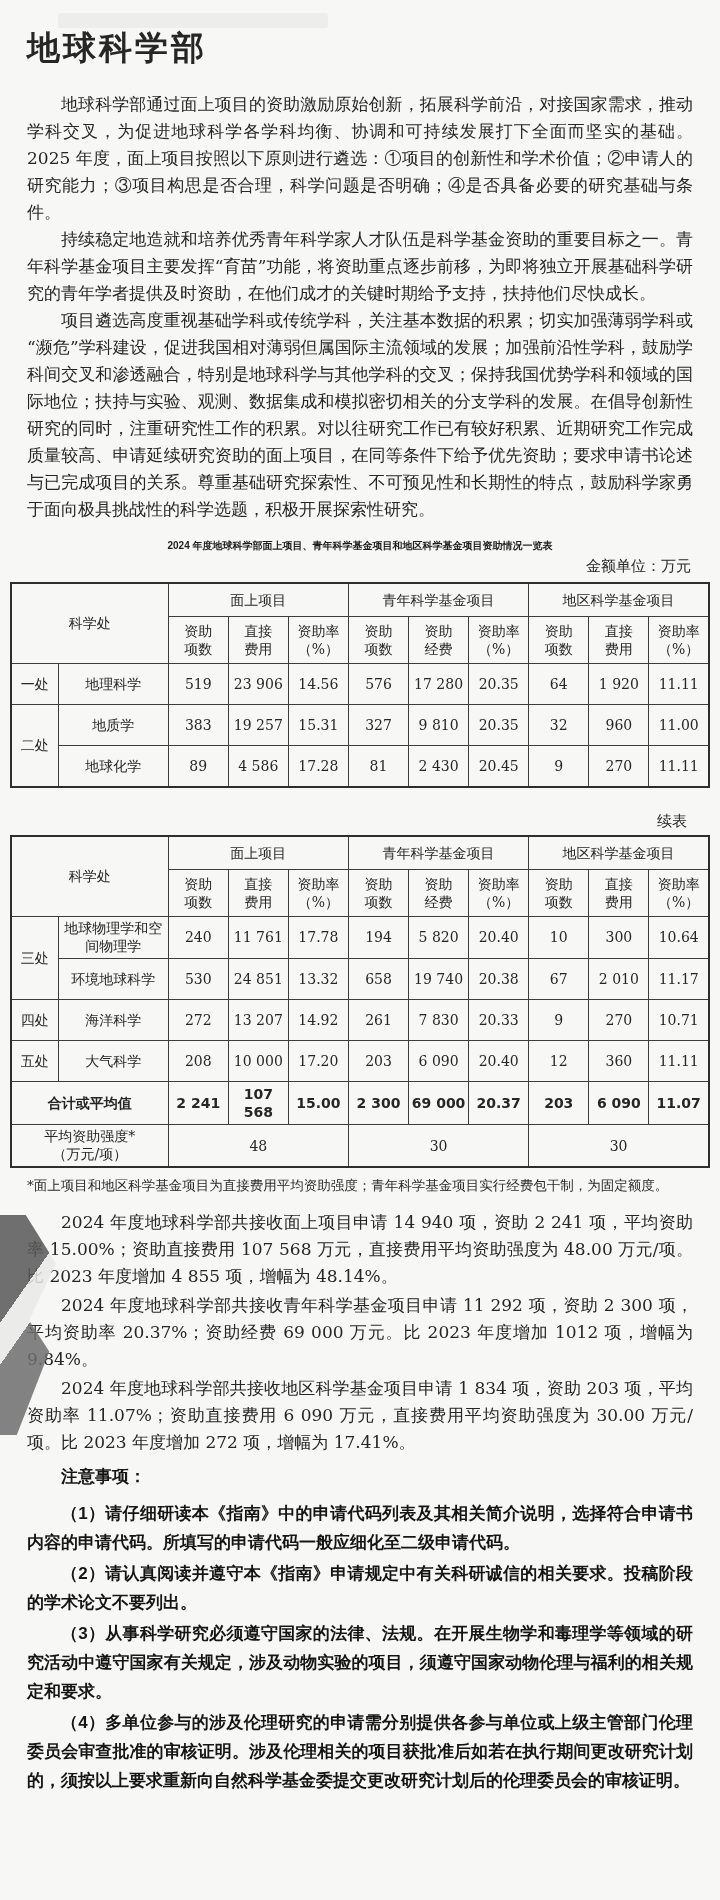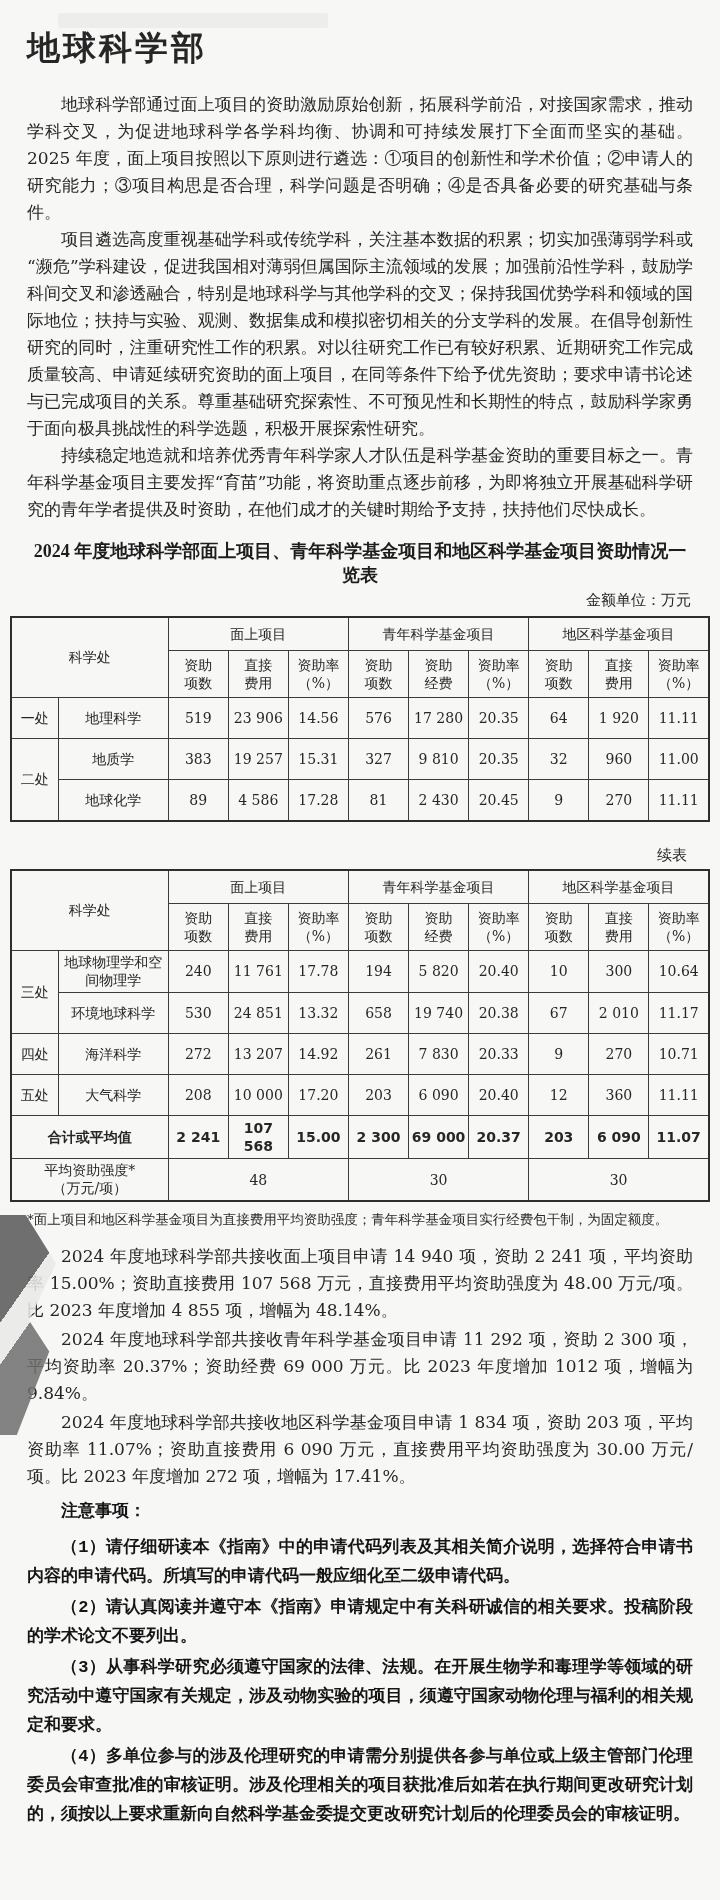--- a/index.html
+++ b/index.html
@@ -27,22 +27,22 @@
   }
   h1.doc-title {
     font-size:33px; font-weight:700; text-align:left;
     letter-spacing:3px; margin:2px 0 20px;
   }
   p.body-par {
     font-size:17px; line-height:27px; margin:0;
     text-align:justify; text-indent:2em;
   }
   .table-caption {
-    font-family:Liberation Serif, serif;
-    font-weight:700; font-size:18px; text-align:center;
+    font-family:Liberation Sans, sans-serif;
+    font-weight:700; font-size:10px; text-align:center;
     margin:16px 0 2px; color:#1d1d1d;
   }
   .unit-note { font-size:15px; text-align:right; margin:4px 2px 6px; }
   .continued { font-size:15px; text-align:right; margin:24px 6px 4px; }
   .tablewrap { margin:0 -17px; }
   table.fund {
     width:100%; border-collapse:collapse; table-layout:fixed;
     border:2px solid #2e2e2e;
   }
   table.fund th, table.fund td {
@@ -62,37 +62,37 @@
   col.c-num { width:60px; }
   .footnote { font-size:13.5px; margin:9px 0 14px; color:#2a2a2a; }
   .stats p.body-par { margin-top:2px; }
   .stats { margin-top:12px; }
   .note-head {
     font-family:"DejaVu Sans","Liberation Sans",sans-serif;
     font-weight:700; font-size:17px; line-height:29px;
     text-indent:2em; margin:6px 0 8px; color:#151515;
   }
   p.note-item {
-    font-family:Liberation Mono, monospace;
+    font-family:Liberation Sans, sans-serif;
     font-weight:700; font-size:17px; line-height:29px;
     text-align:justify; text-indent:2em; margin:2px 0 0; color:#151515;
   }
 </style>
 </head>
 <body>
 
 <div class="page">
   <div class="top-smudge"></div>
   <div class="side-smudge"></div>
 
   <h1 class="doc-title">地球科学部</h1>
 
   <p class="body-par">地球科学部通过面上项目的资助激励原始创新，拓展科学前沿，对接国家需求，推动学科交叉，为促进地球科学各学科均衡、协调和可持续发展打下全面而坚实的基础。2025 年度，面上项目按照以下原则进行遴选：①项目的创新性和学术价值；②申请人的研究能力；③项目构思是否合理，科学问题是否明确；④是否具备必要的研究基础与条件。</p>
+  <p class="body-par">持续稳定地造就和培养优秀青年科学家人才队伍是科学基金资助的重要目标之一。青年科学基金项目主要发挥“育苗”功能，将资助重点逐步前移，为即将独立开展基础科学研究的青年学者提供及时资助，在他们成才的关键时期给予支持，扶持他们尽快成长。</p>
   <p class="body-par">项目遴选高度重视基础学科或传统学科，关注基本数据的积累；切实加强薄弱学科或“濒危”学科建设，促进我国相对薄弱但属国际主流领域的发展；加强前沿性学科，鼓励学科间交叉和渗透融合，特别是地球科学与其他学科的交叉；保持我国优势学科和领域的国际地位；扶持与实验、观测、数据集成和模拟密切相关的分支学科的发展。在倡导创新性研究的同时，注重研究性工作的积累。对以往研究工作已有较好积累、近期研究工作完成质量较高、申请延续研究资助的面上项目，在同等条件下给予优先资助；要求申请书论述与已完成项目的关系。尊重基础研究探索性、不可预见性和长期性的特点，鼓励科学家勇于面向极具挑战性的科学选题，积极开展探索性研究。</p>
-  <p class="body-par">持续稳定地造就和培养优秀青年科学家人才队伍是科学基金资助的重要目标之一。青年科学基金项目主要发挥“育苗”功能，将资助重点逐步前移，为即将独立开展基础科学研究的青年学者提供及时资助，在他们成才的关键时期给予支持，扶持他们尽快成长。</p>
 
   <div class="table-caption">2024 年度地球科学部面上项目、青年科学基金项目和地区科学基金项目资助情况一览表</div>
   <div class="unit-note">金额单位：万元</div>
 
   <div class="tablewrap">
     <table class="fund">
       <colgroup>
         <col class="c-div">
           <col class="c-field">
         <col class="c-num">

